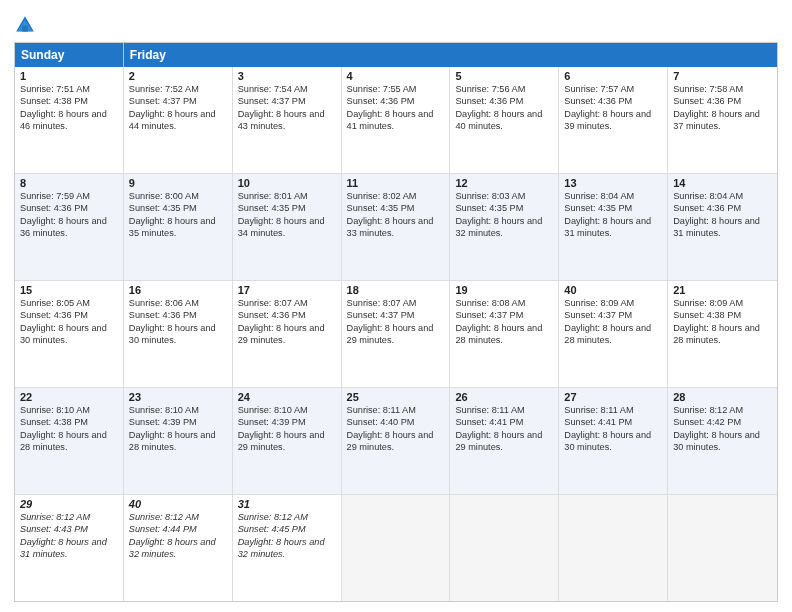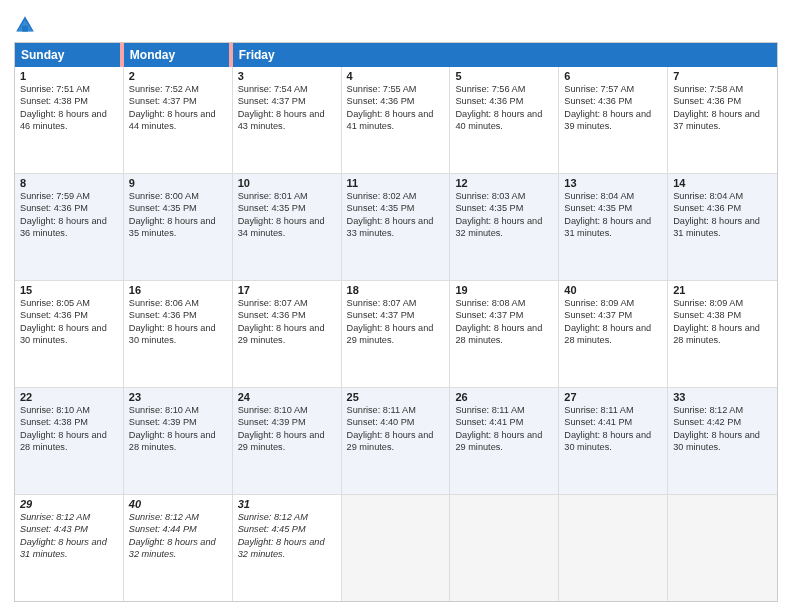--- a/index.html
+++ b/index.html
@@ -63,21 +63,21 @@
     .cal-header {
       display: grid;
       grid-template-columns: repeat(7, 1fr);
       background: #2176c7;
     }
     .cal-header-cell {
       color: #fff;
       font-size: 12px;
       font-weight: bold;
       padding: 5px 6px;
-      border-right: 4px solid #fca5a5;
+      border-right: 1px solid #fca5a5;
     }
     .cal-header-cell:last-child { border-right: none; }
     .cal-body {
       flex: 1;
       display: flex;
       flex-direction: column;
     }
     .cal-row {
       display: grid;
       grid-template-columns: repeat(7, 1fr);
@@ -126,21 +126,20 @@
     </div>
     <div class="title-block">
       <div class="month-title"></div>
       <div class="location"></div>
     </div>
   </div>
 
   <div class="calendar">
     <div class="cal-header" id="cal-header-row">
         <div class="cal-header-cell">Sunday</div>
-        <div class="cal-header-cell">Monday</div>
         <div class="cal-header-cell">Friday</div>
       </div>
     <div class="cal-body" id="cal-body">
         <div class="cal-row">
           <div class="cal-cell">
             <span class="day-num">1</span>
             <div class="cell-text">Sunrise: 7:51 AM<br>Sunset: 4:38 PM<br>Daylight: 8 hours and 46 minutes.</div>
           </div>
           <div class="cal-cell">
             <span class="day-num">2</span>
@@ -246,21 +245,21 @@
           </div>
           <div class="cal-cell alt">
             <span class="day-num">26</span>
             <div class="cell-text">Sunrise: 8:11 AM<br>Sunset: 4:41 PM<br>Daylight: 8 hours and 29 minutes.</div>
           </div>
           <div class="cal-cell alt">
             <span class="day-num">27</span>
             <div class="cell-text">Sunrise: 8:11 AM<br>Sunset: 4:41 PM<br>Daylight: 8 hours and 30 minutes.</div>
           </div>
           <div class="cal-cell alt">
-            <span class="day-num">33</span>
+            <span class="day-num">28</span>
             <div class="cell-text">Sunrise: 8:12 AM<br>Sunset: 4:42 PM<br>Daylight: 8 hours and 30 minutes.</div>
           </div>
         </div>
         <div class="cal-row">
           <div class="cal-cell">
             <span class="day-num">29</span>
             <div class="cell-text">Sunrise: 8:12 AM<br>Sunset: 4:43 PM<br>Daylight: 8 hours and 31 minutes.</div>
           </div>
           <div class="cal-cell">
             <span class="day-num">40</span>

